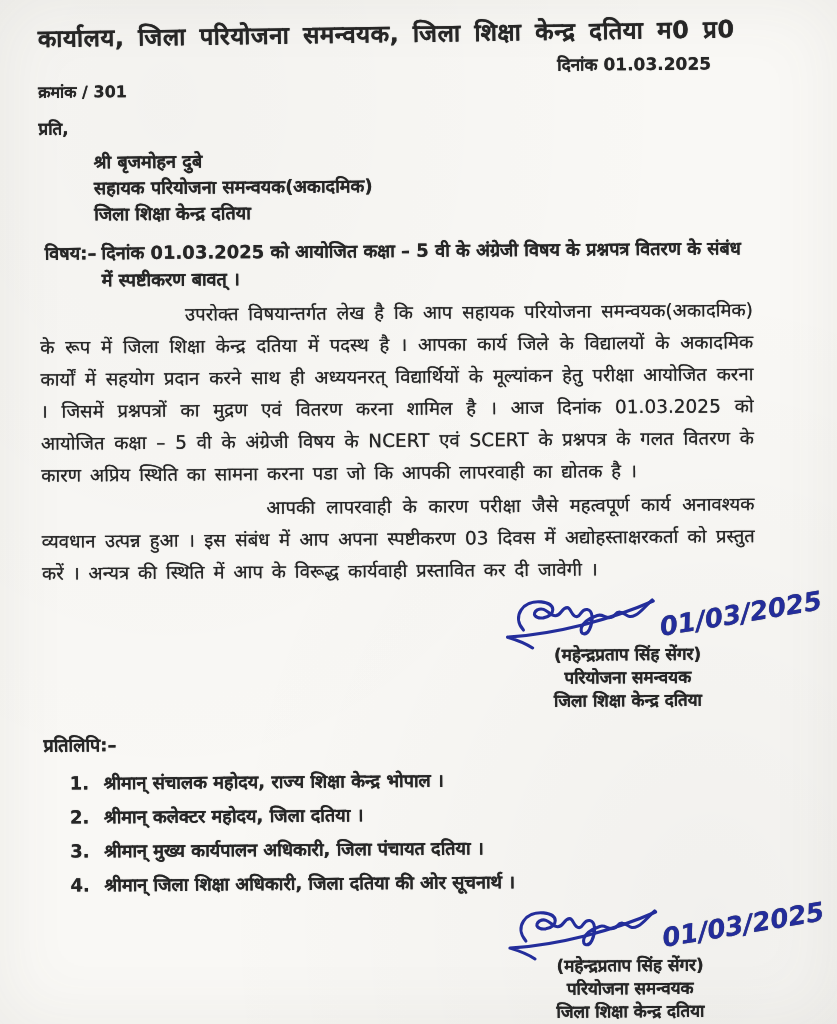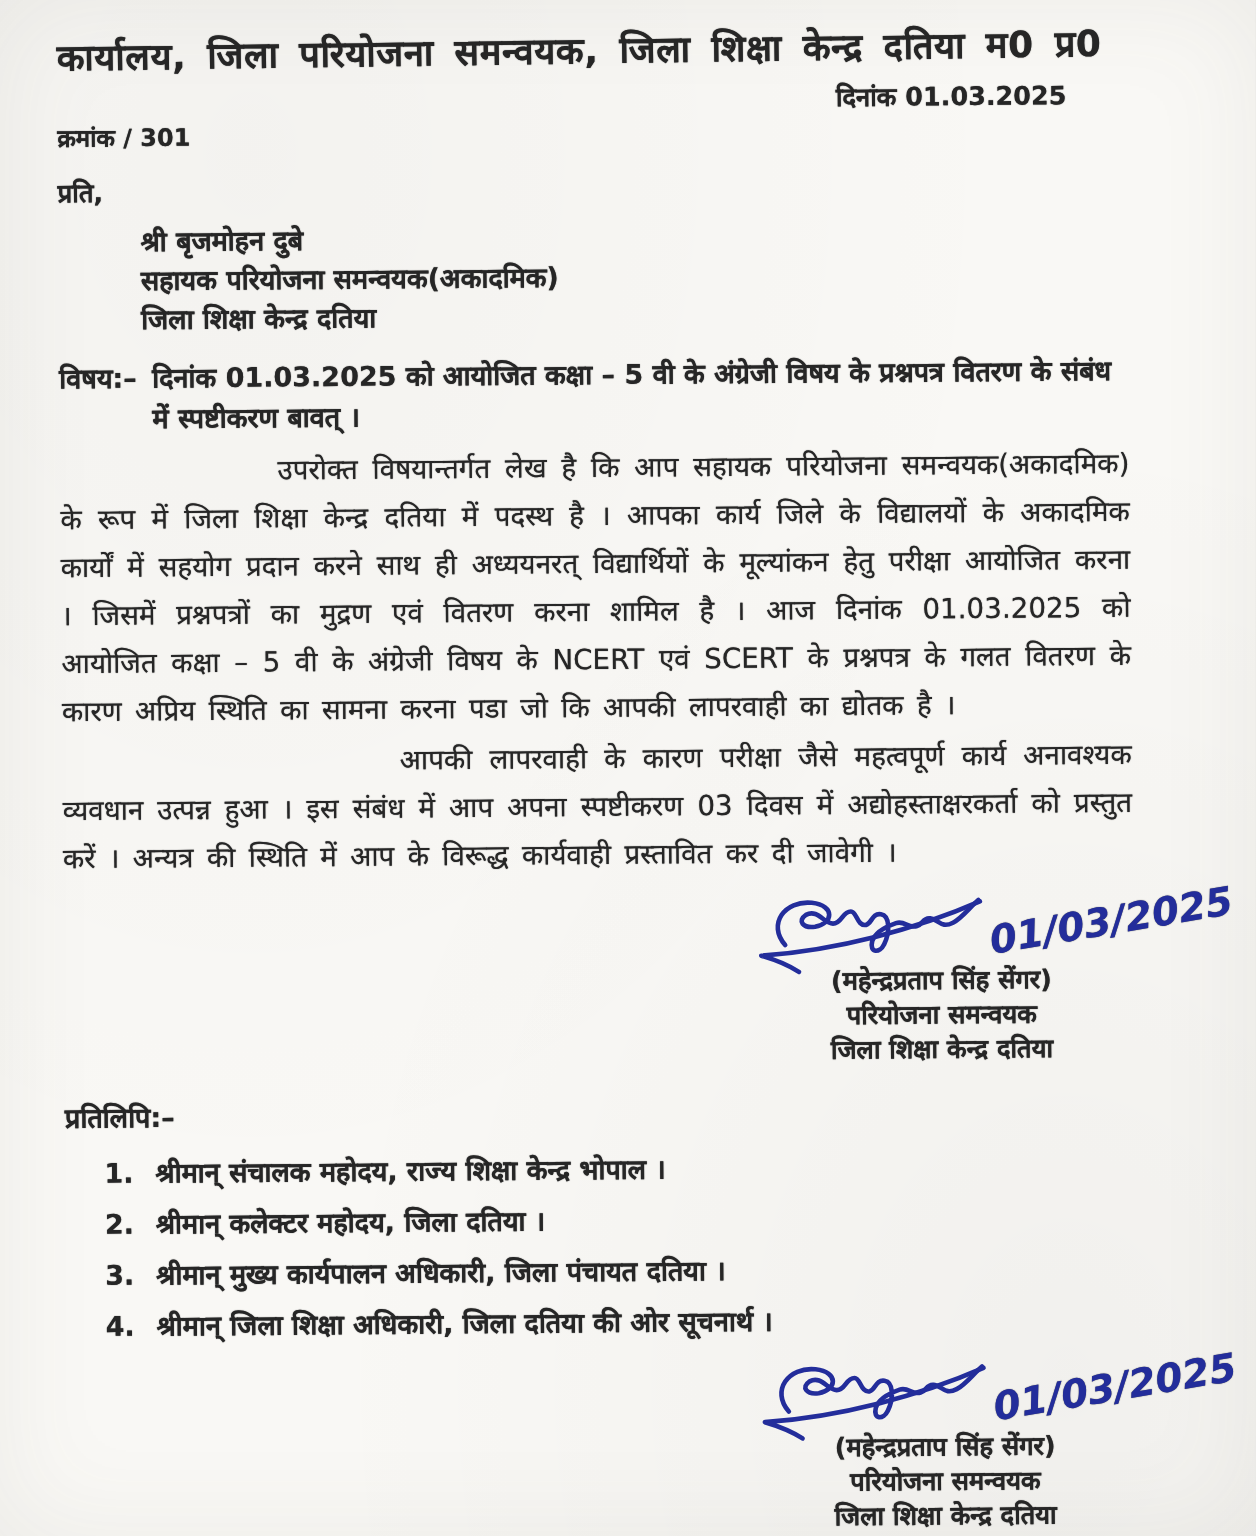--- a/index.html
+++ b/index.html
@@ -61,21 +61,21 @@
     line-height: 26px;
   }
   
   .subject {
     margin-top: 12px;
     display: flex;
     font-size: 18px;
     font-weight: 600;
     line-height: 27px;
   }
-  .subject-label { width: 62px; flex: 0 0 62px; }
+  .subject-label { width: 62px; flex: 0 0 62px; text-align: center; }
   .subject-text  { flex: 1; }
   
   .para {
     font-size: 18.5px;
     font-weight: 500;
     line-height: 32px;
     text-align: justify;
     word-spacing: 3px;
   }
   .para-1 { margin-top: 6px;  text-indent: 145px; }

